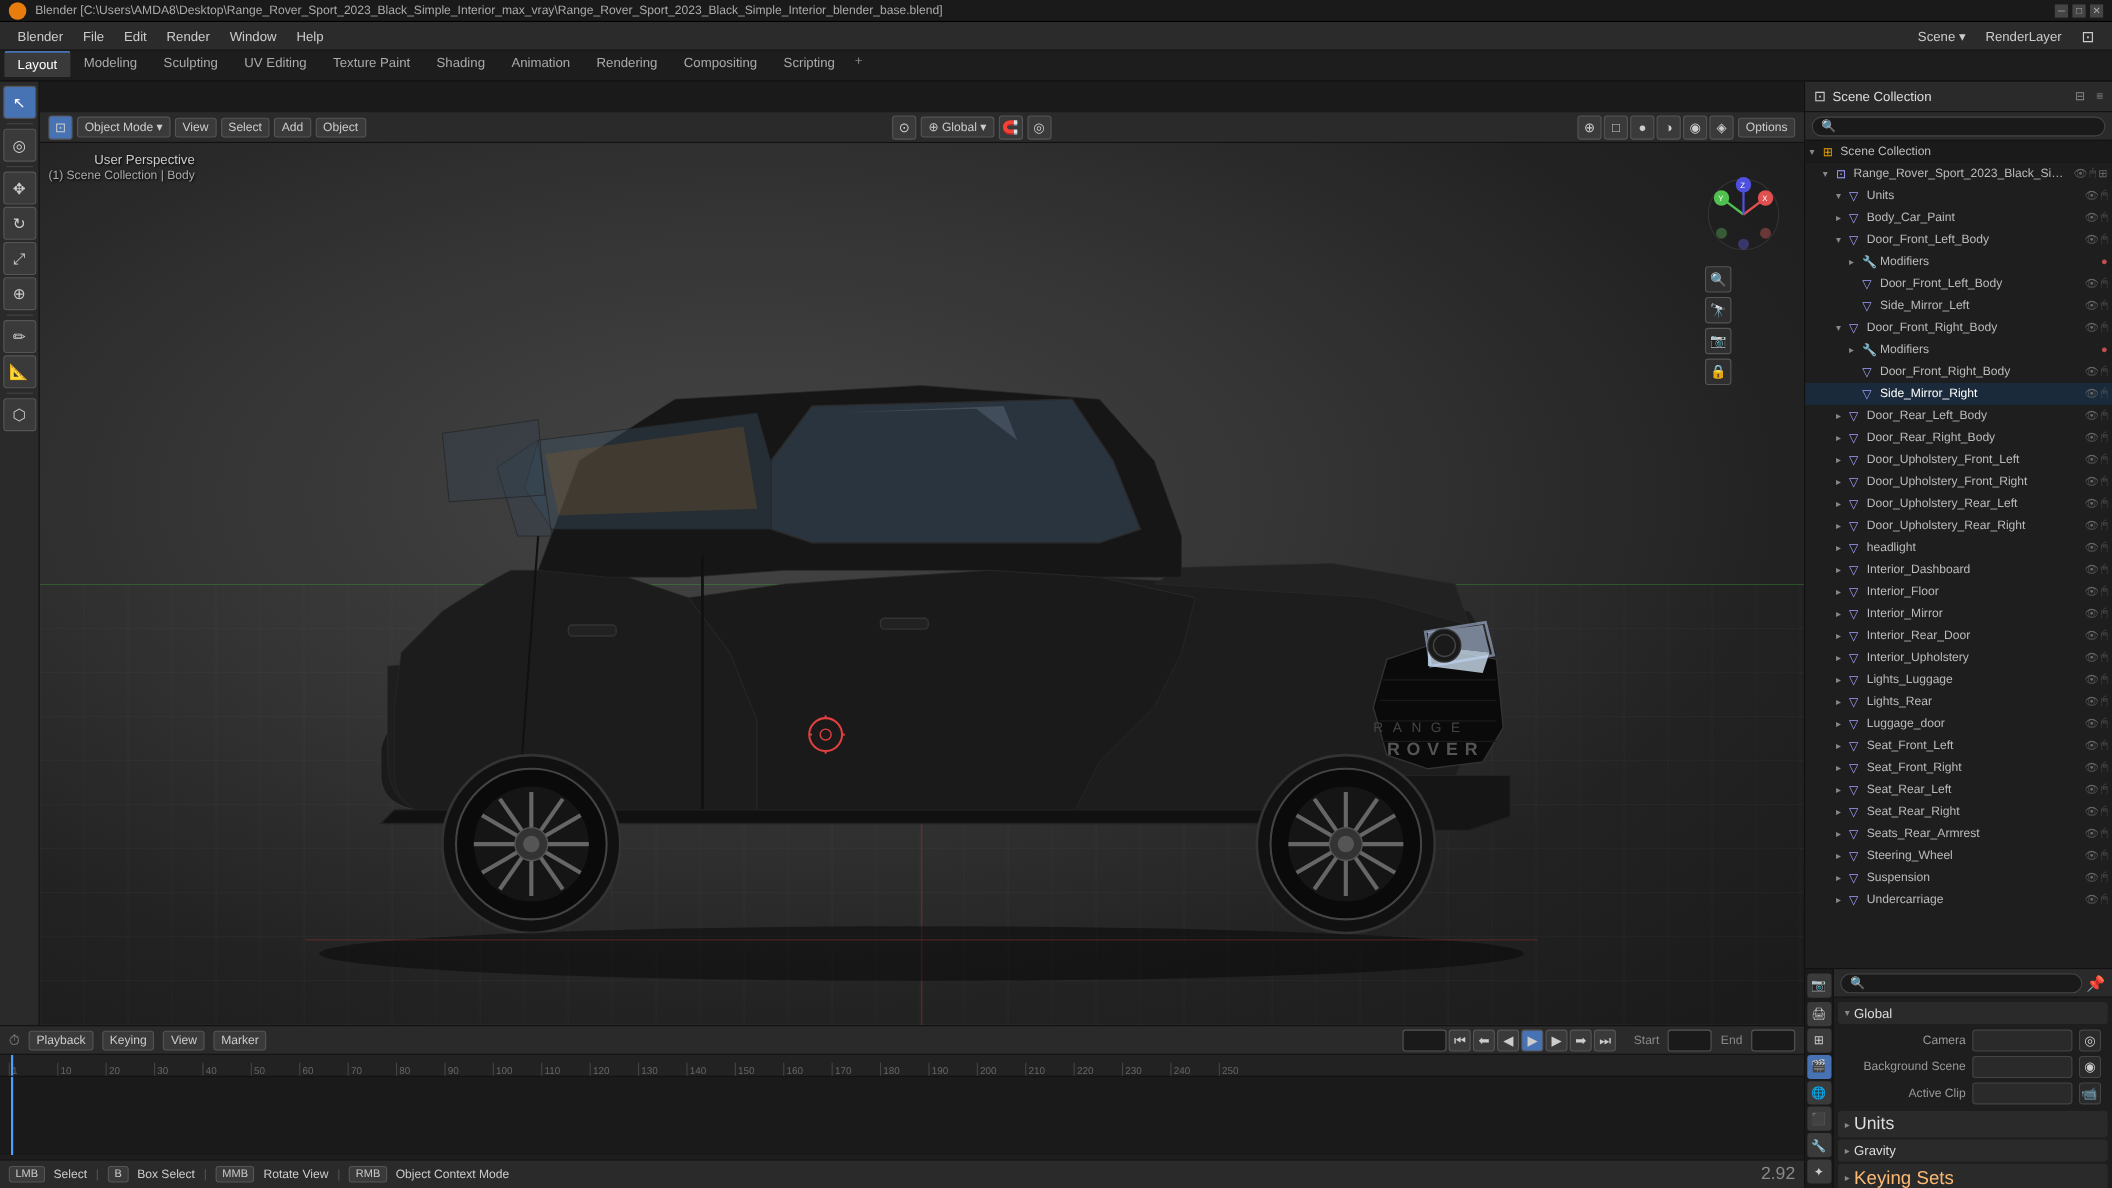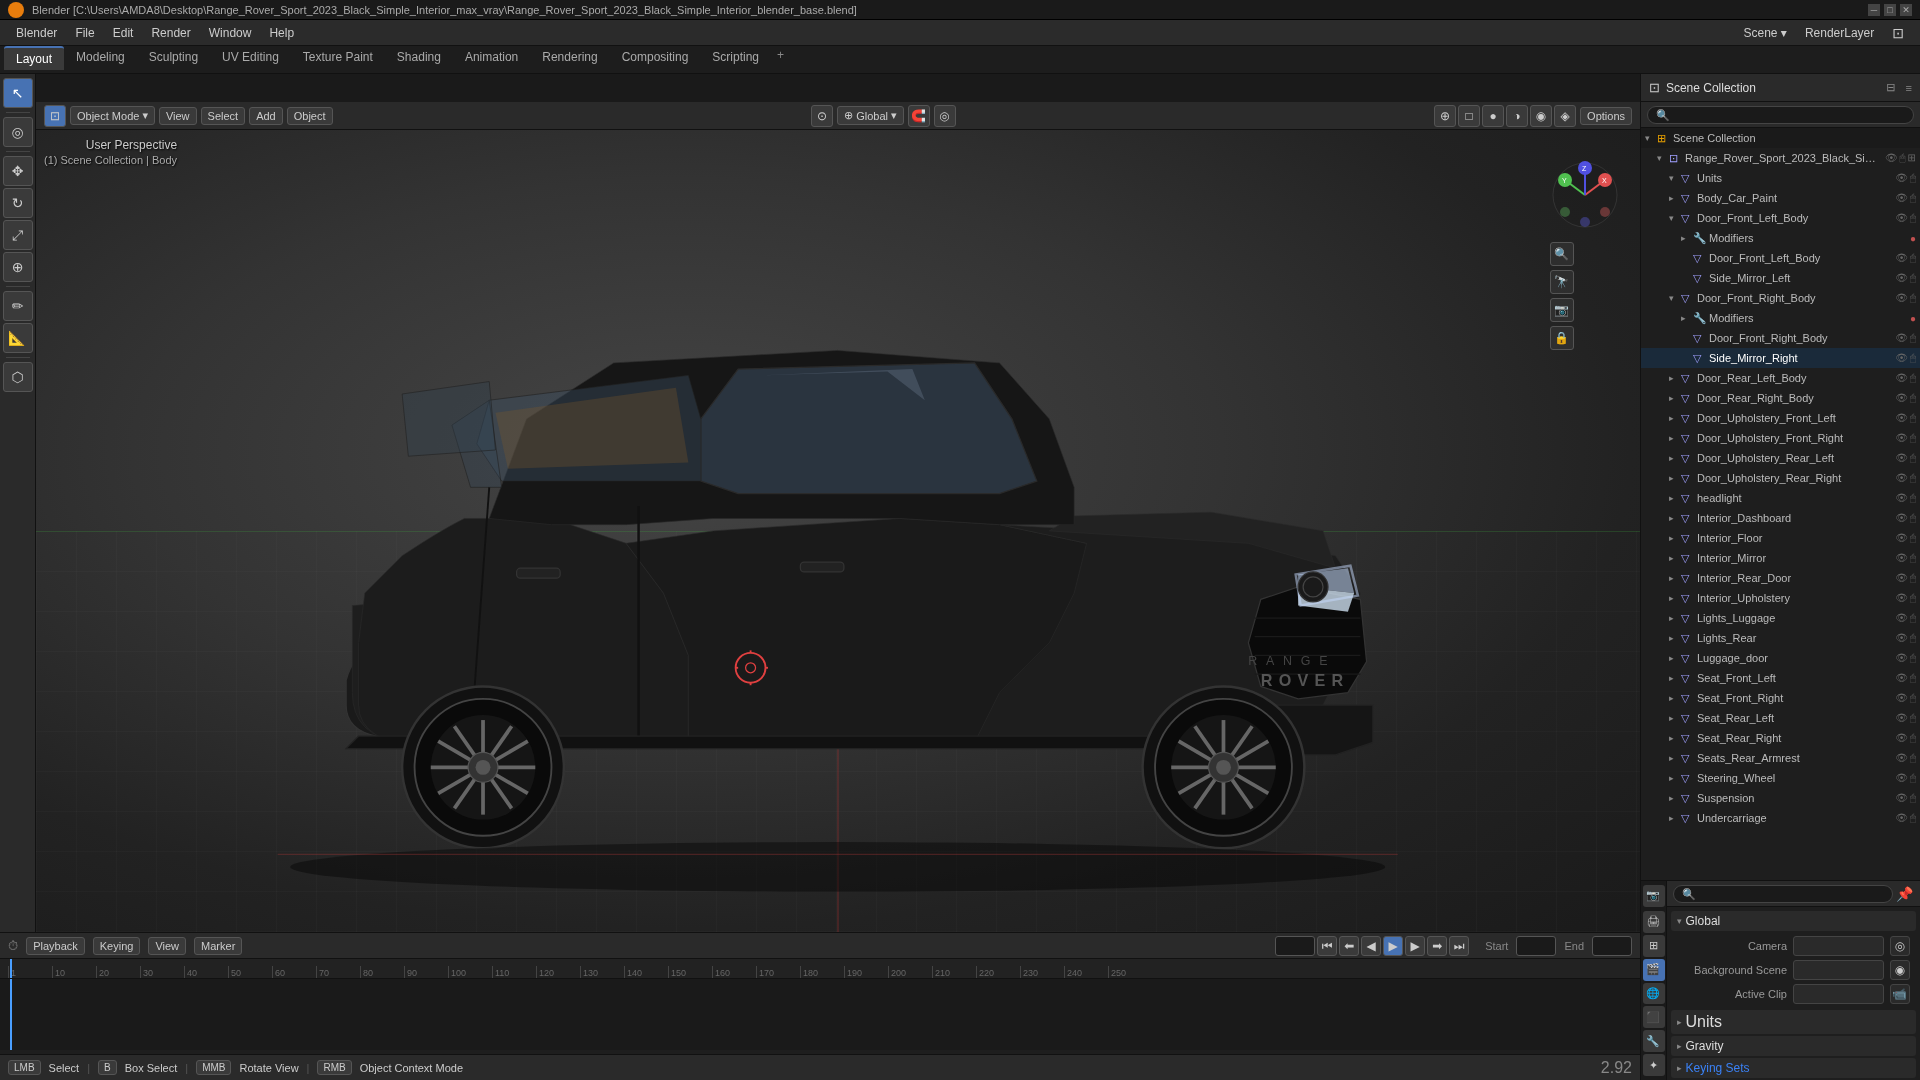--- a/index.html
+++ b/index.html
@@ -1070,21 +1070,21 @@
           <span style="font-size:16px;color:#ddd;">Units</span>
         </div>
 
         <div style="display:flex;align-items:center;background:#2a2a2a;padding:3px 6px;border-radius:3px;cursor:pointer;margin-top:2px;margin-bottom:2px;">
           <span style="font-size:9px;color:#888;margin-right:4px;">▸</span>
           <span style="font-size:12px;color:#ddd;">Gravity</span>
         </div>
 
         <div style="display:flex;align-items:center;background:#2a2a2a;padding:3px 6px;border-radius:3px;cursor:pointer;margin-top:2px;margin-bottom:2px;">
           <span style="font-size:9px;color:#888;margin-right:4px;">▸</span>
-          <span style="font-size:12px;color:#3b82f6;">Keying Sets</span>
+          <span style="font-size:17px;color:#fdba74;">Keying Sets</span>
         </div>
 
         <div style="display:flex;align-items:center;background:#2a2a2a;padding:3px 6px;border-radius:3px;cursor:pointer;margin-top:2px;">
 
           <span style="font-size:12px;color:#ddd;">Audio</span>
         </div>
       </div>
     </div>
   </div>
 </div>

